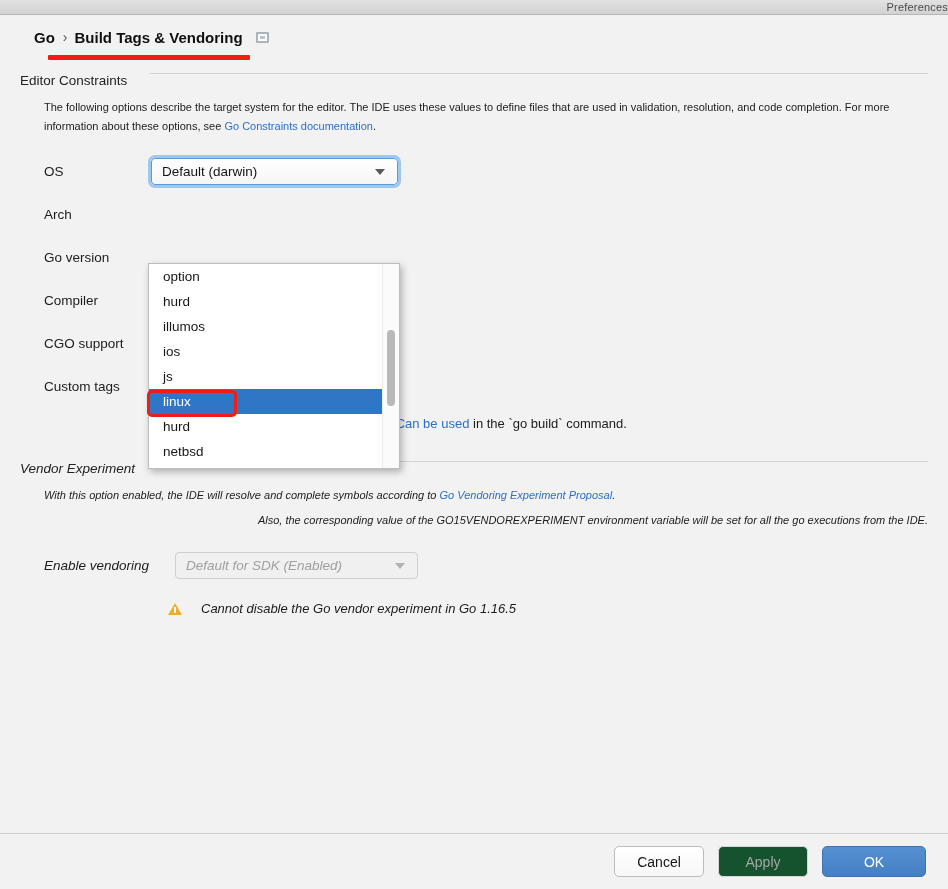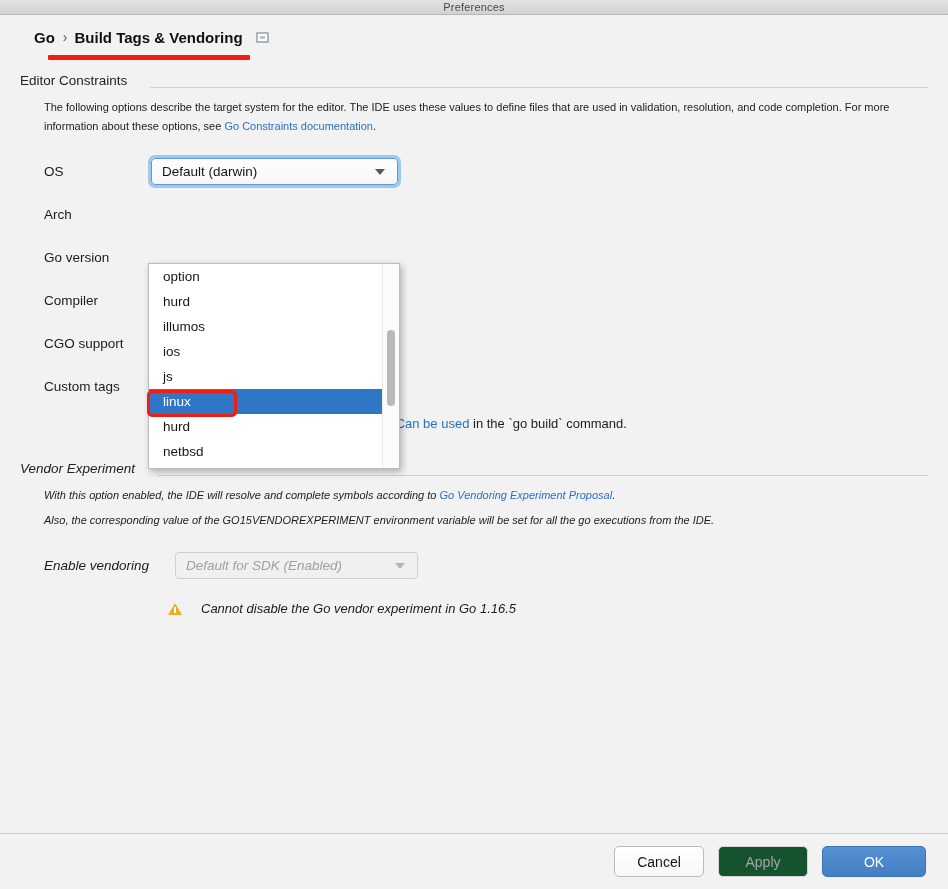--- a/index.html
+++ b/index.html
@@ -17,21 +17,21 @@
     -webkit-font-smoothing: antialiased;
   }
 
   
   .titlebar {
     height: 14px;
     background: linear-gradient(to bottom, #e2e2e2 0%, #d2d2d2 100%);
     border-bottom: 1px solid #b6b6b6;
     display: flex;
     align-items: center;
-    justify-content: center;
+    justify-content: flex-end;
     position: relative;
   }
   .titlebar .title {
     font-size: 11px;
     color: #4a4a4a;
     line-height: 13px;
     letter-spacing: .2px;
   }
 
   
@@ -85,21 +85,21 @@
   }
 
   
   .content {
     position: relative;
     padding: 0 20px;
   }
 
   .section-head {
     display: flex;
-    align-items: flex-end;
+    align-items: flex-start;
     gap: 23px;
     margin-top: 14px;
     margin-bottom: 2px;
   }
   .section-head .label {
     font-size: 13.5px;
     color: #222;
     white-space: nowrap;
   }
   .section-head .rule {
@@ -110,20 +110,21 @@
 
   .desc {
     font-size: 11px;
     line-height: 19px;
     color: #1c1c1c;
     margin: 10px 0 0 24px;
     max-width: 890px;
   }
   .desc.second {
     margin-top: 6px;
+    text-align: right;
   }
   a.link {
     color: #2a6fc9;
     text-decoration: none;
   }
 
   
   .form {
     margin-top: 14px;
     margin-left: 24px;

